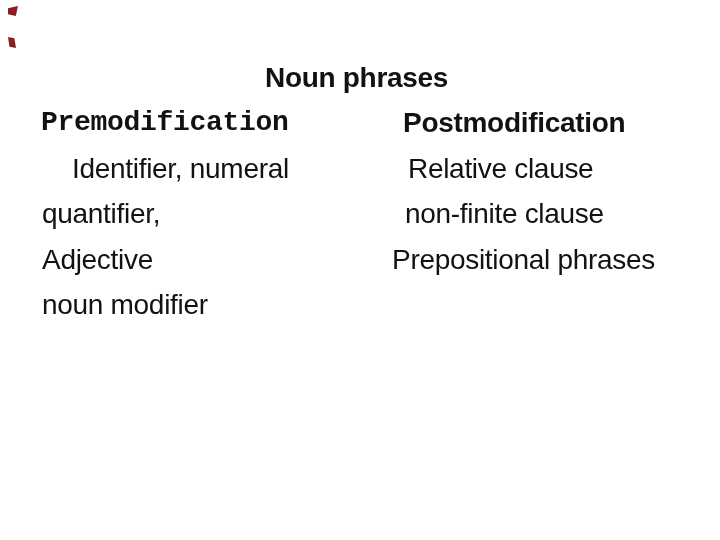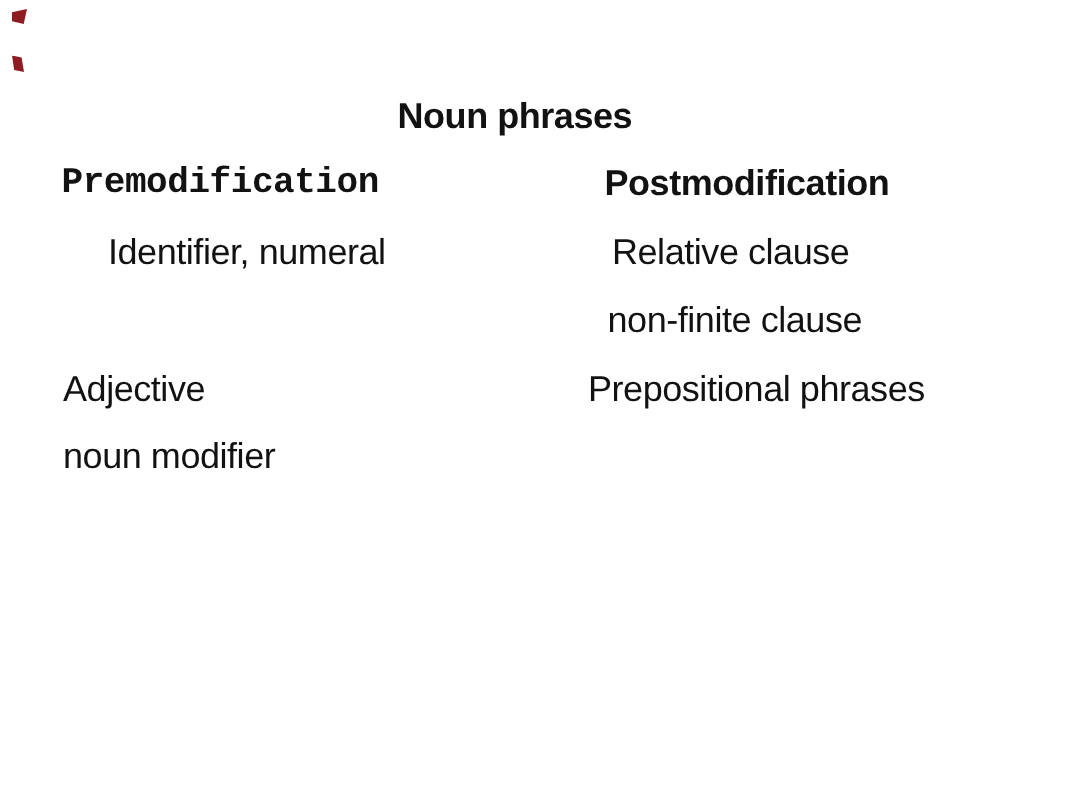--- a/index.html
+++ b/index.html
@@ -12,21 +12,21 @@
     width: 720px;
     height: 540px;
     background: #ffffff;
     overflow: hidden;
     font-family: "Liberation Sans", sans-serif;
     color: #121212;
   }
   .line {
     position: absolute;
     margin: 0;
-    font-size: 24px;
+    font-size: 28px;
     line-height: 28px;
     letter-spacing: -0.3px;
     white-space: nowrap;
     font-weight: 400;
     color: #121212;
   }
   .bold {
     font-weight: 700;
   }
   .artifact {
@@ -56,20 +56,21 @@
   <span class="artifact artifact-top" style="background-color: rgb(141, 29, 32);"></span>
 
   <span class="artifact artifact-bottom" style="background-color: rgb(141, 29, 32);"></span>
 
   <h1 class="line bold" style="left:265px; top:64px;">Noun phrases</h1>
 
   <div class="line bold" style="left:41px; top:109px;font-family:Liberation Mono, monospace;">Premodification</div>
 
   <div class="line" style="left:42px; top:155px;margin-left:30px;">Identifier, numeral</div>
 
+  <div class="line" style="left:42px; top:200px;">quantifier,</div>
 
   <div class="line" style="left:42px; top:246px;">Adjective</div>
 
   <div class="line bold" style="left:403px; top:109px;">Postmodification</div>
 
   <div class="line" style="left:42px; top:291px;">noun modifier</div>
 
   <div class="line" style="left:408px; top:155px;text-align:right;">Relative clause</div>
 
   <div class="line" style="left:405px; top:200px;">non-finite clause</div>

